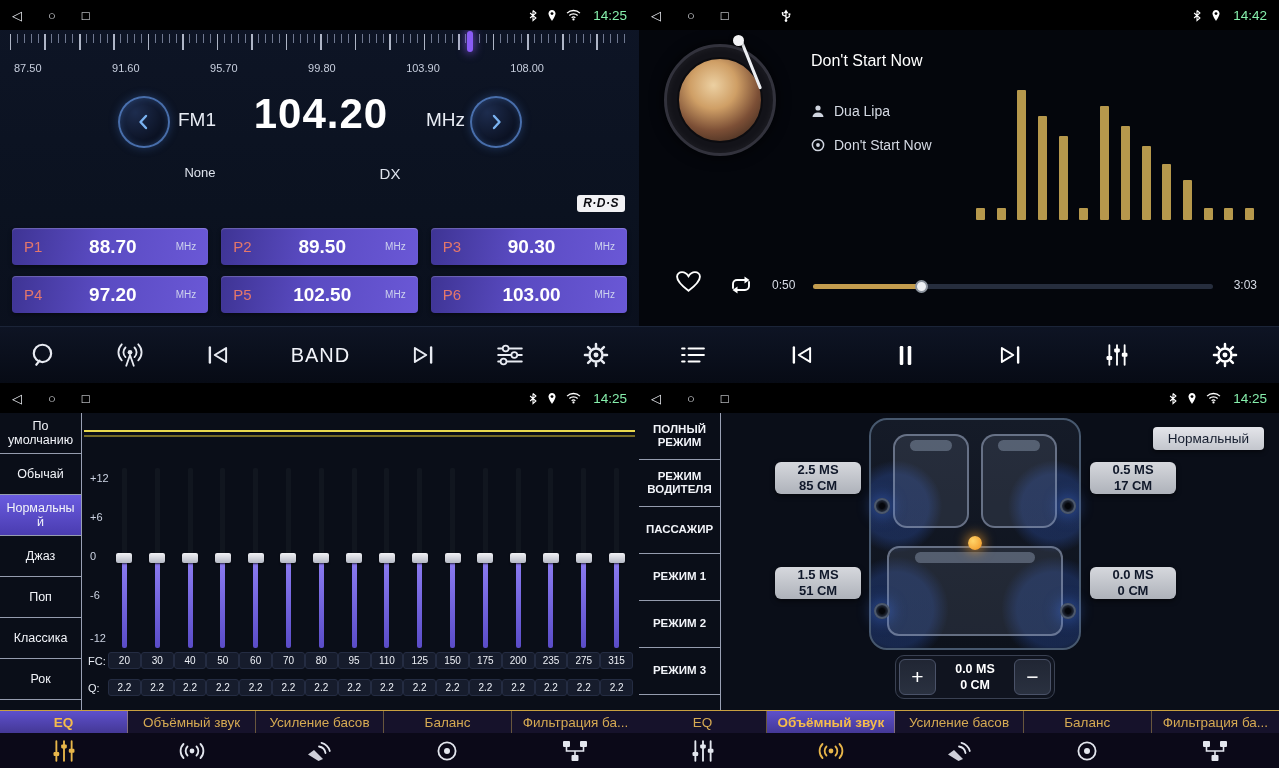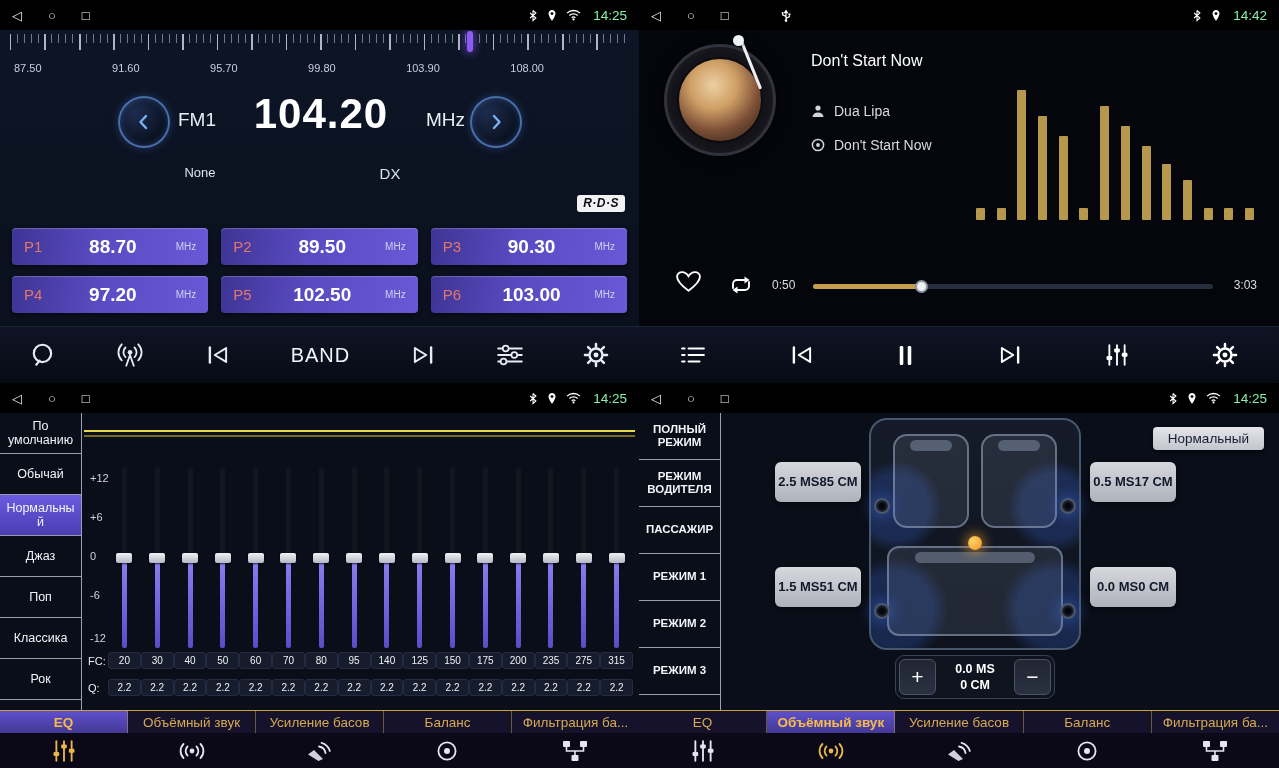--- a/index.html
+++ b/index.html
@@ -148,23 +148,23 @@
   .seat-fr { right:22px; top:14px; width:76px; height:94px; }
   .seat-rear { left:16px; right:16px; top:126px; height:90px; border-radius:12px; }
   .seat-rear::before { width:120px; }
   .spk { position:absolute; width:16px; height:16px; border-radius:50%;
     background:radial-gradient(circle,#05070c 30%,#2b3446 75%); border:2px solid #4c586c;
     box-shadow:0 0 14px 4px rgba(62,110,220,.4); }
   .spk-fl { left:3px; top:78px; } .spk-fr { right:3px; top:78px; }
   .spk-rl { left:3px; top:183px; } .spk-rr { right:3px; top:183px; }
   .listen-dot { position:absolute; left:calc(50% - 7px); top:116px; width:14px; height:14px; border-radius:50%;
     background:radial-gradient(circle at 35% 35%, #ffd468, #f09222); box-shadow:0 0 11px 3px rgba(250,160,40,.55); }
-  .delay-btn { position:absolute; width:86px; height:40px; border-radius:6px; cursor:pointer;
+  .delay-btn { position:absolute; width:86px; height:32px; border-radius:6px; cursor:pointer;
     background:linear-gradient(180deg,#d6d8dd,#aeb2ba); color:#10182a;
-    display:flex; flex-direction:row; align-items:center; justify-content:center;
+    display:flex; flex-direction:column; align-items:center; justify-content:center;
     font-size:13px; font-weight:bold; line-height:1.25; box-shadow:0 2px 5px rgba(0,0,0,.55); }
   .d-fl { left:136px; top:79px; } .d-fr { left:451px; top:79px;text-align:right; }
   .d-rl { left:136px; top:184px; } .d-rr { left:451px; top:184px; }
   .stepper { position:absolute; left:256px; top:272px; width:160px; height:44px; border-radius:9px;
     background:#10141f; border:1px solid #3a4152; display:flex; align-items:center; padding:3px; }
   .step-btn { width:37px; height:36px; border-radius:6px; background:linear-gradient(180deg,#39415366,#2a3140);
     border:1px solid #4a5268; color:#fff; font-size:21px; display:flex; align-items:center; justify-content:center;
     cursor:pointer; }
   .step-val { flex:1; display:flex; flex-direction:column; align-items:center; justify-content:center;
     color:#fff; font-size:12.5px; font-weight:bold; line-height:1.3; }
@@ -579,21 +579,21 @@
         <div class="eq-cells">
 
         <span class="eq-cell">20</span>
             <span class="eq-cell">30</span>
             <span class="eq-cell">40</span>
             <span class="eq-cell">50</span>
             <span class="eq-cell">60</span>
             <span class="eq-cell">70</span>
             <span class="eq-cell">80</span>
             <span class="eq-cell">95</span>
-            <span class="eq-cell">140</span>
+            <span class="eq-cell">110</span>
             <span class="eq-cell">125</span>
             <span class="eq-cell">150</span>
             <span class="eq-cell">175</span>
             <span class="eq-cell">200</span>
             <span class="eq-cell">235</span>
             <span class="eq-cell">275</span>
             <span class="eq-cell">315</span>
           </div>
       </div>
       <div class="eq-row eq-row-q">

